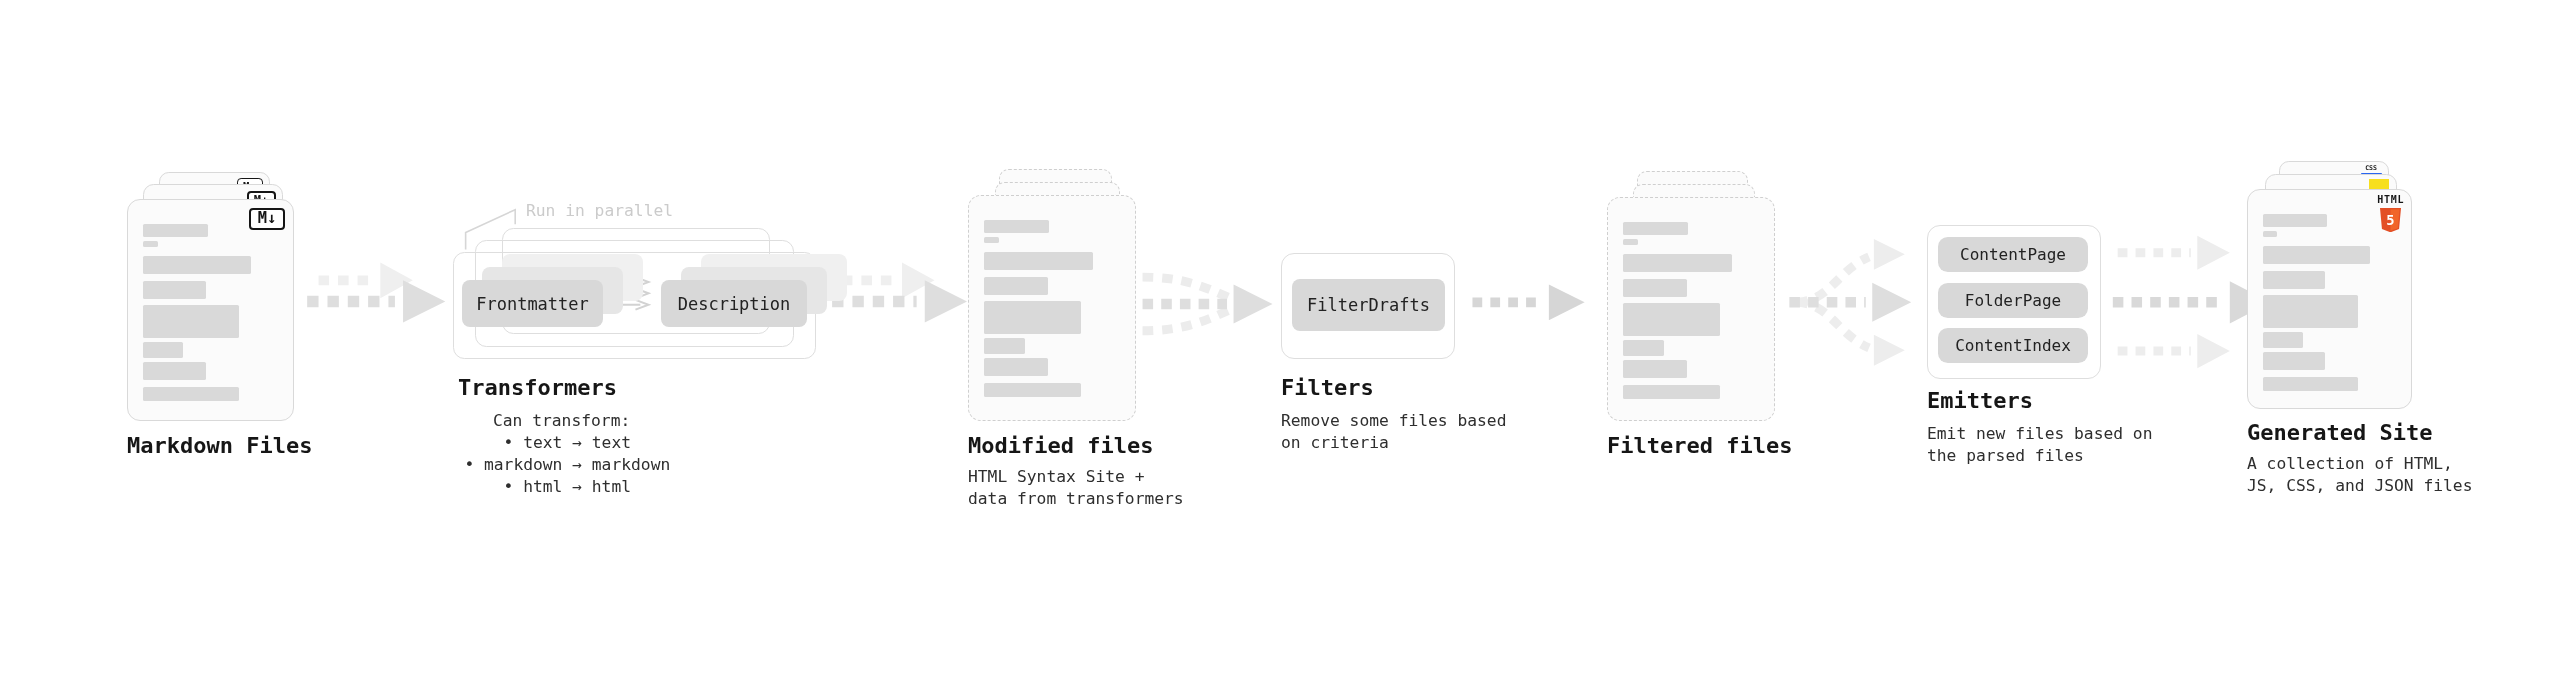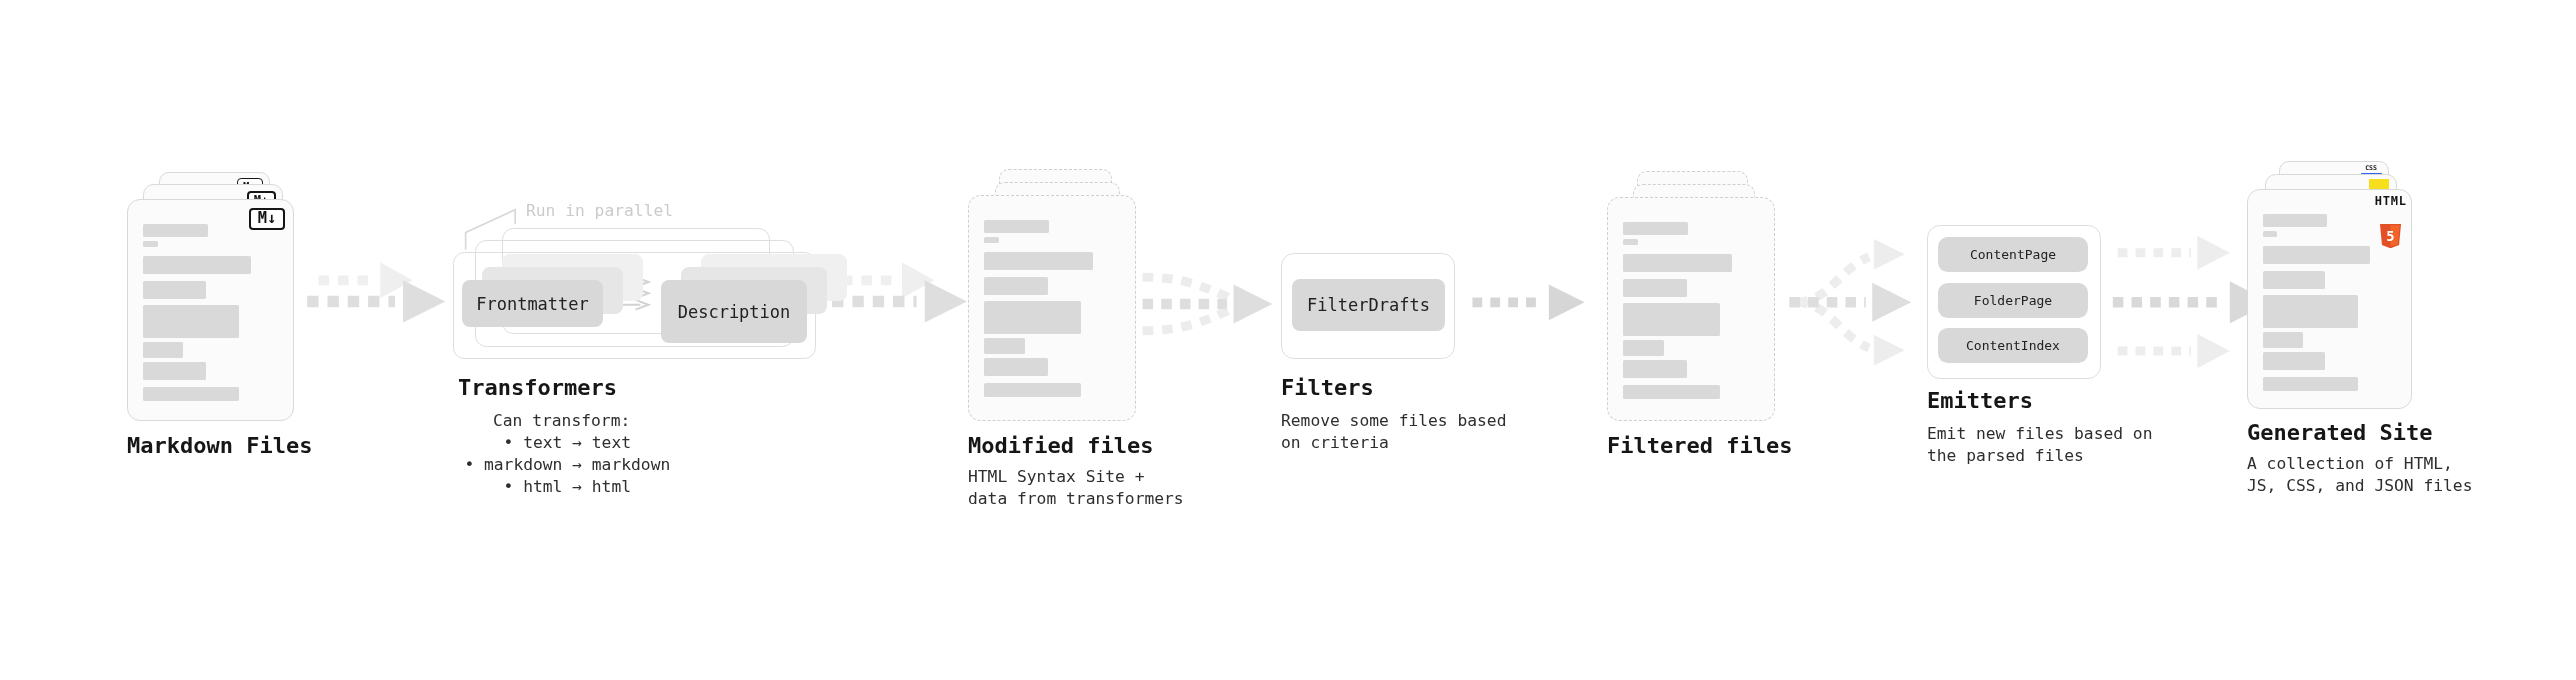--- a/index.html
+++ b/index.html
@@ -14,29 +14,29 @@
   .doc-body{position:absolute;left:14.6px;right:14.6px;top:24.4px;display:flex;flex-direction:column;align-items:flex-start;}
   .sk-bar{background:#d9d9d9;border-radius:1.6px;}
 
   
   .md-badge{position:absolute;background:#ffffff;border:2.4px solid #151515;border-radius:4.1px;color:#151515;font-weight:bold;display:flex;align-items:center;justify-content:center;line-height:1;}
   .css-badge{position:absolute;display:flex;flex-direction:column;align-items:center;}
   .css-badge .css-txt{font-size:6.5px;font-weight:bold;color:#151515;line-height:1;}
   .css-badge .css-bar{width:21px;height:3.3px;background:#2965f1;margin-top:0.8px;border-radius:0.8px;}
   .js-badge{position:absolute;width:19.5px;height:12.2px;background:#f7df1e;}
   .html5-logo{position:absolute;display:flex;flex-direction:column;align-items:center;width:29px;}
-  .html5-logo .html-txt{font-size:12px;font-weight:bold;color:#151515;letter-spacing:0.8px;line-height:1;margin-bottom:17px;}
+  .html5-logo .html-txt{font-size:10px;font-weight:bold;color:#151515;letter-spacing:0.8px;line-height:1;margin-bottom:3px;}
 
   
   .frame-box{position:absolute;border:1.6px solid #dedede;border-radius:11.4px;background:transparent;}
   .frame-box.filled{background:#ffffff;}
   .pill{position:absolute;background:#d8d8d8;border-radius:8px;display:flex;align-items:center;justify-content:center;font-size:17px;color:#222222;}
   .pill.ghost1{background:#e6e6e6;}
   .pill.ghost2{background:#f0f0f0;}
-  .pill.small{border-radius:9.8px;font-size:13px;}
+  .pill.small{border-radius:9.8px;font-size:16px;}
 
   
   .sec-title{position:absolute;font-size:22px;color:#161616;font-weight:600;white-space:nowrap;}
   .sec-caption{position:absolute;font-size:16.3px;color:#2e2e2e;line-height:22px;white-space:nowrap;}
   .sec-caption .indent{padding-left:11.4px;}
   .annotation{position:absolute;font-size:16.3px;color:#cbcbcb;white-space:nowrap;}
 </style>
 </head>
 <body>
 
@@ -138,21 +138,21 @@
     <div class="frame-box" style="left:502px;top:228px;width:268px;height:106px;"></div>
     <div class="frame-box" style="left:475px;top:240px;width:319px;height:107px;"></div>
     <div class="frame-box" style="left:453px;top:252px;width:363px;height:107px;"></div>
 
     <div class="pill ghost2" style="left:502px;top:254px;width:141px;height:47px;"></div>
     <div class="pill ghost1" style="left:482px;top:267px;width:141px;height:47px;"></div>
     <div class="pill ghost2" style="left:701px;top:254px;width:146px;height:47px;"></div>
     <div class="pill ghost1" style="left:681px;top:267px;width:146px;height:47px;"></div>
 
     <div class="pill" style="left:462px;top:280px;width:141px;height:47px;">Frontmatter</div>
-    <div class="pill" style="left:661px;top:280px;width:146px;height:63px;">Description</div>
+    <div class="pill" style="left:661px;top:280px;width:146px;height:47px;">Description</div>
 
     <div class="sec-title" style="left:458px;top:375px;">Transformers</div>
     <div class="sec-caption" style="left:453px;top:410px;text-align:center;">
       <div>Can transform:</div>
       <div class="indent">• text → text</div>
       <div class="indent">• markdown → markdown</div>
       <div class="indent">• html → html</div>
     </div>
   </div>
 

